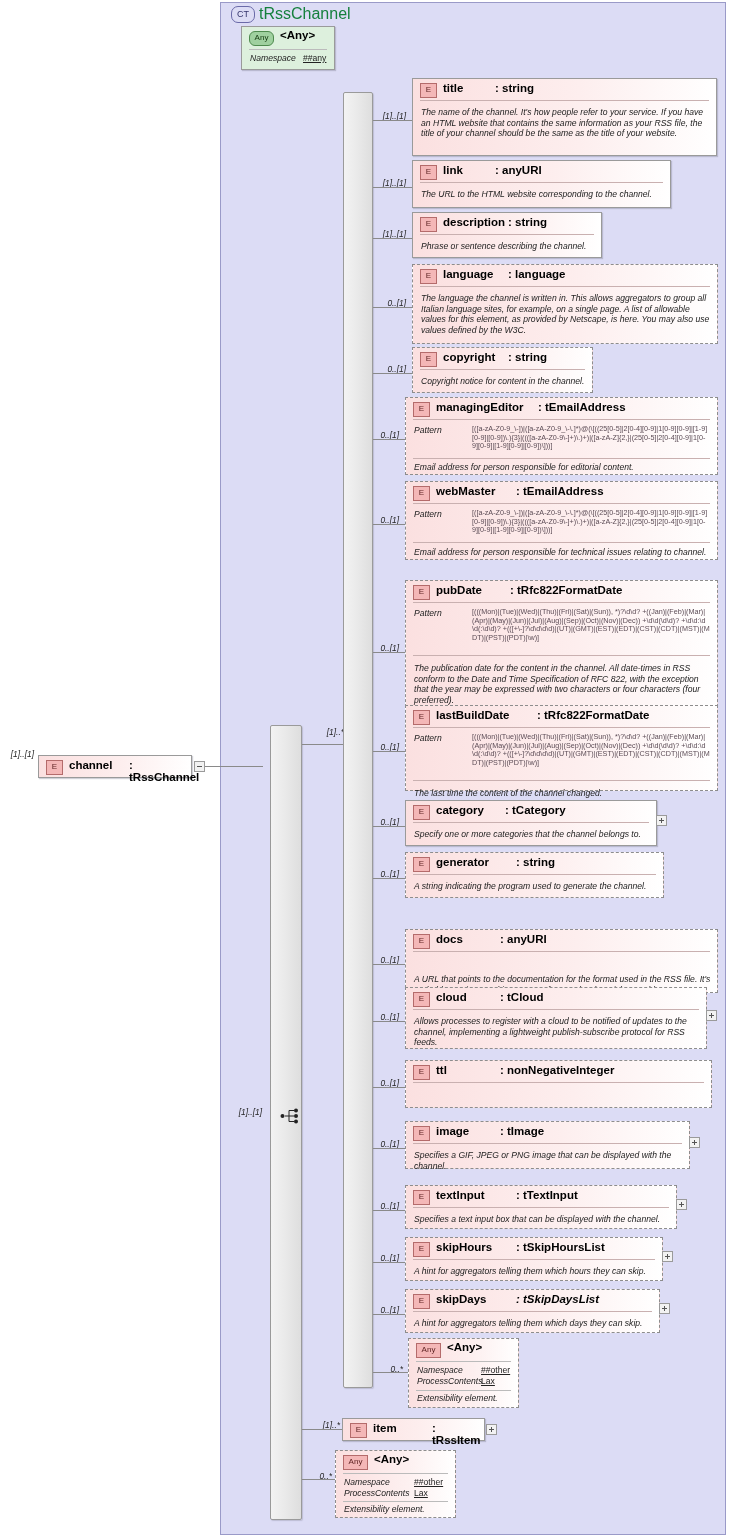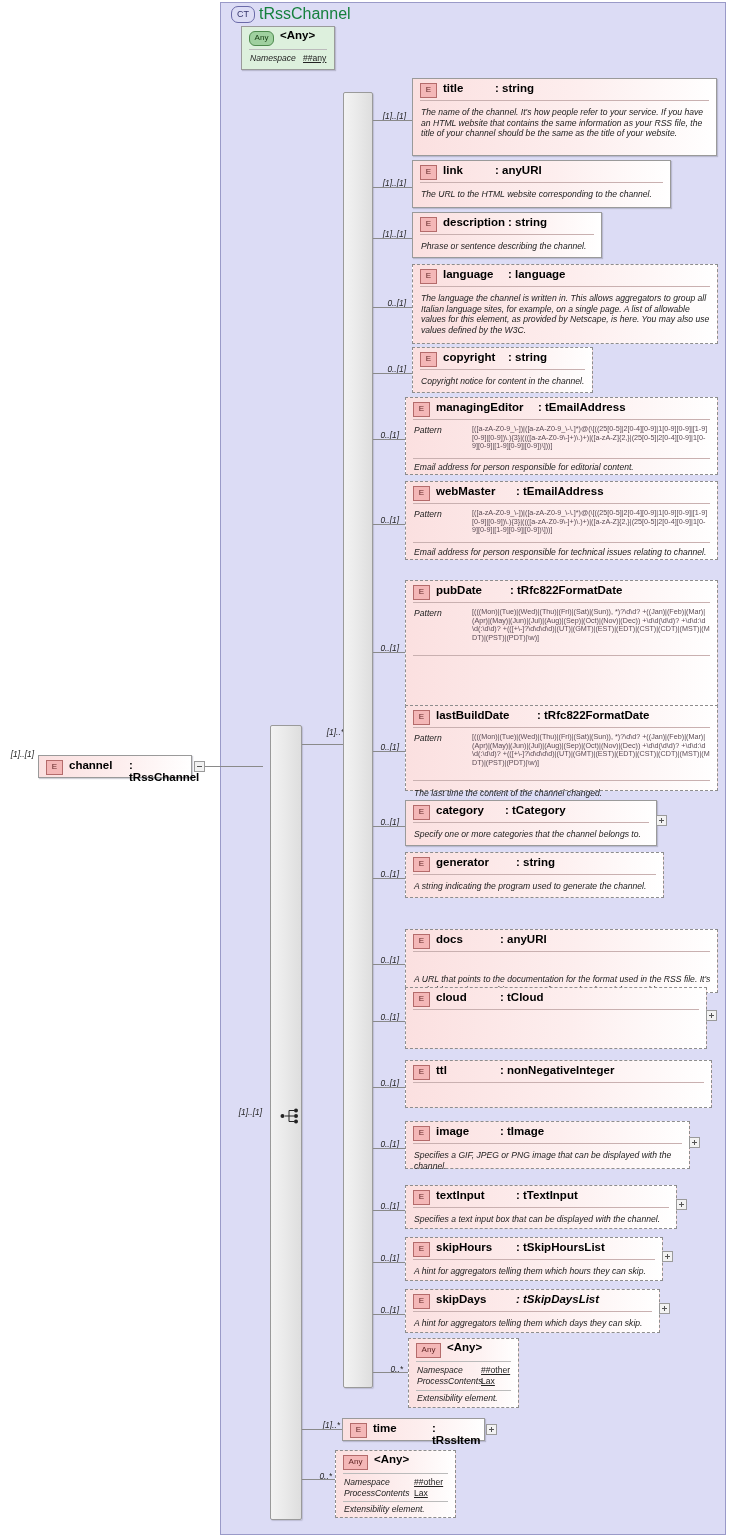--- a/index.html
+++ b/index.html
@@ -199,20 +199,21 @@
     <div class="card" style="left: 357px; top: 642.5px; width: 42px;">0..[1]</div>
     <div class="hline" style="left: 373px; top: 651.5px; width: 32px;"></div>
     <div class="node opt" style="left: 405px; top: 580px; width: 313px; height: 137px;">
       <div class="ebadge">E</div>
       <div class="nm">pubDate</div>
       <div class="ty" style="left: 104px;">: tRfc822FormatDate</div>
       <div class="rule" style="top: 21px;"></div>
       <div class="patlbl" style="top: 27px;">Pattern</div>
       <div class="patval" style="top: 27px;">[(((Mon)|(Tue)|(Wed)|(Thu)|(Fri)|(Sat)|(Sun)), *)?\d\d? +((Jan)|(Feb)|(Mar)|(Apr)|(May)|(Jun)|(Jul)|(Aug)|(Sep)|(Oct)|(Nov)|(Dec)) +\d\d(\d\d)? +\d\d:\d\d(:\d\d)? +(([+\-]?\d\d\d\d)|(UT)|(GMT)|(EST)|(EDT)|(CST)|(CDT)|(MST)|(MDT)|(PST)|(PDT)|\w)]</div>
       <div class="rule" style="top: 74px;"></div>
+      <div class="doc" style="top: 82px;">The publication date for the content in the channel. All date-times in RSS conform to the Date and Time Specification of RFC 822, with the exception that the year may be expressed with two characters or four characters (four preferred).</div>
     </div>
     <div class="card" style="left: 357px; top: 742px; width: 42px;">0..[1]</div>
     <div class="hline" style="left: 373px; top: 751px; width: 32px;"></div>
     <div class="node opt" style="left: 405px; top: 705px; width: 313px; height: 86px;">
       <div class="ebadge">E</div>
       <div class="nm">lastBuildDate</div>
       <div class="ty" style="left: 131px;">: tRfc822FormatDate</div>
       <div class="rule" style="top: 21px;"></div>
       <div class="patlbl" style="top: 27px;">Pattern</div>
       <div class="patval" style="top: 27px;">[(((Mon)|(Tue)|(Wed)|(Thu)|(Fri)|(Sat)|(Sun)), *)?\d\d? +((Jan)|(Feb)|(Mar)|(Apr)|(May)|(Jun)|(Jul)|(Aug)|(Sep)|(Oct)|(Nov)|(Dec)) +\d\d(\d\d)? +\d\d:\d\d(:\d\d)? +(([+\-]?\d\d\d\d)|(UT)|(GMT)|(EST)|(EDT)|(CST)|(CDT)|(MST)|(MDT)|(PST)|(PDT)|\w)]</div>
@@ -247,20 +248,21 @@
       <div class="rule" style="top: 21px;"></div>
       <div class="doc" style="top: 28px; margin-top: 16px;">A URL that points to the documentation for the format used in the RSS file. It's probably a pointer to this page. It's for people who might stumble across an RSS file on a Web server 25 years from now and wonder what it is.</div>
     </div>
     <div class="card" style="left: 357px; top: 1012px; width: 42px;">0..[1]</div>
     <div class="hline" style="left: 373px; top: 1021px; width: 32px;"></div>
     <div class="node opt" style="left: 405px; top: 987px; width: 302px; height: 62px;">
       <div class="ebadge">E</div>
       <div class="nm">cloud</div>
       <div class="ty" style="left: 94px;">: tCloud</div>
       <div class="rule" style="top: 21px;"></div>
+      <div class="doc" style="top: 28px;">Allows processes to register with a cloud to be notified of updates to the channel, implementing a lightweight publish-subscribe protocol for RSS feeds.</div>
     </div>
     <div class="plus" style="left: 706px; top: 1010px;"></div>
     <div class="card" style="left: 357px; top: 1078px; width: 42px;">0..[1]</div>
     <div class="hline" style="left: 373px; top: 1087px; width: 32px;"></div>
     <div class="node opt" style="left: 405px; top: 1060px; width: 307px; height: 48px;">
       <div class="ebadge">E</div>
       <div class="nm">ttl</div>
       <div class="ty" style="left: 94px;">: nonNegativeInteger</div>
       <div class="rule" style="top: 21px;"></div>
     </div>
@@ -317,21 +319,21 @@
   <div class="k" style="top:37px;">ProcessContents</div>
   <div class="v" style="left:72px;top:37px;">Lax</div>
   <div class="rule" style="top:51px;"></div>
   <div class="doc" style="top:54px;">Extensibility element.</div>
 </div>
 
 <div class="card" style="left:302px;top:1420px;width:38px;">[1]..*</div>
 <div class="hline" style="left:302px;top:1429px;width:40px;"></div>
 <div class="node" style="left:342px;top:1418px;width:143px;height:23px;">
   <div class="ebadge">E</div>
-  <div class="nm">time</div>
+  <div class="nm">item</div>
   <div class="ty" style="left:89px;">: tRssItem</div>
 </div>
 <div class="plus" style="left:486px;top:1424px;"></div>
 
 <div class="card" style="left:302px;top:1471px;width:30px;">0..*</div>
 <div class="hline" style="left:302px;top:1479px;width:33px;"></div>
 <div class="anybox pink" style="left:335px;top:1450px;width:121px;height:68px;">
   <div class="abadge">Any</div>
   <div class="alab">&lt;Any&gt;</div>
   <div class="rule" style="top:22px;"></div>

